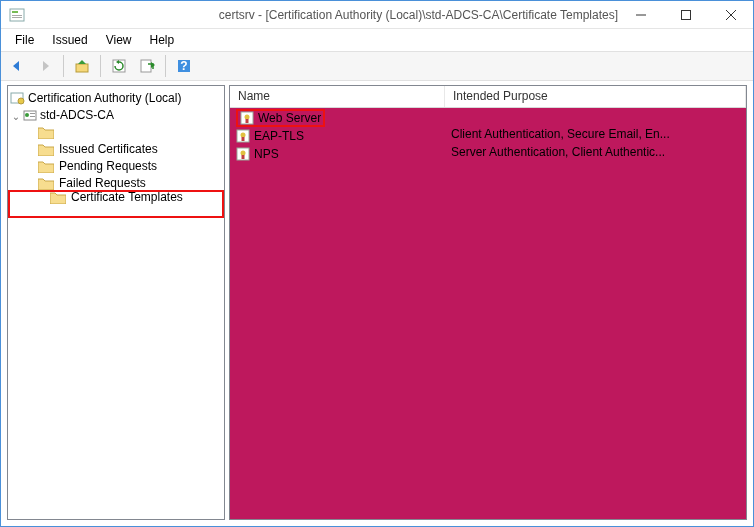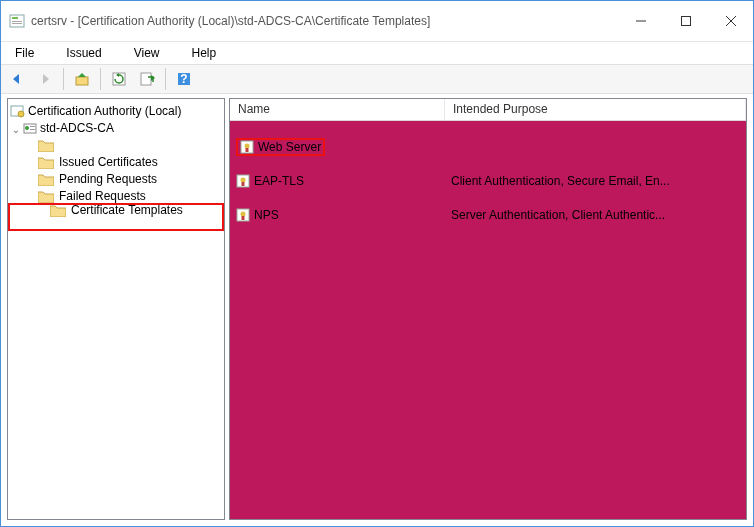--- a/index.html
+++ b/index.html
@@ -1,42 +1,42 @@
 <!DOCTYPE html>
 <html><head>
 <meta charset="utf-8">
 <style>
   * { box-sizing: border-box; font-family: "Segoe UI", Tahoma, sans-serif; font-size: 12px; }
   body { margin: 0; background: #fff; }
   .window { width: 754px; height: 527px; border: 1px solid #4a90d9; background: #fff; display: flex; flex-direction: column; }
-  .titlebar { height: 41px; background: #fff; display: flex; align-items: center; padding: 0 0 0 8px; border-bottom: 1px solid #e5e5e5; }
+  .titlebar { height: 28px; background: #fff; display: flex; align-items: center; padding: 0 0 0 8px; border-bottom: 1px solid #e5e5e5; text-align: right; }
   .titlebar .app-icon { width: 16px; height: 16px; margin-right: 6px; }
   .titlebar .title { color: #555; flex: 1; white-space: nowrap; overflow: hidden; }
   .win-controls { display: flex; align-items: stretch; height: 100%; }
   .win-btn { width: 45px; display: flex; align-items: center; justify-content: center; color: #666; }
-  .menubar { height: 22px; display: flex; align-items: center; padding: 0 6px; gap: 16px; }
+  .menubar { height: 22px; display: flex; align-items: center; padding: 0 6px; gap: 2px; }
   .menu-item { padding: 2px 8px; color: #000; }
   .toolbar { height: 30px; border-top: 1px solid #e1e1e1; border-bottom: 1px solid #e1e1e1; background: #f6f6f6; display: flex; align-items: center; padding: 0 4px; gap: 4px; }
   .tool-btn { width: 24px; height: 24px; display: flex; align-items: center; justify-content: center; border: 1px solid transparent; }
   .tool-sep { width: 1px; height: 22px; background: #ccc; margin: 0 2px; }
   .content { flex: 1; display: flex; border-top: 0; padding: 4px 6px 6px 6px; gap: 4px; overflow: hidden; }
   .tree-pane { width: 218px; border: 1px solid #828790; background: #fff; padding: 2px 0; overflow: auto; }
   .list-pane { flex: 1; border: 1px solid #828790; background: #be185d; display: flex; flex-direction: column; overflow: hidden; }
   .tree-row { display: flex; align-items: flex-end; height: 17px; padding-right: 4px; white-space: nowrap; }
   .tree-label { padding: 0 2px; }
   .tree-toggle { width: 12px; text-align: center; color: #777; font-size: 10px; }
   .indent { display: inline-block; }
   .folder-icon { width: 16px; height: 13px; margin-right: 3px; }
   .highlight-red { border: 2px solid #e11; padding: 12px; }
   .list-header { display: flex; border-bottom: 1px solid #d8d8d8; background: #fff; height: 22px; }
   .col { padding: 3px 8px; color: #333; border-right: 1px solid #e8e8e8; }
   .col-name { width: 215px; }
   .col-purpose { flex: 1; }
   .list-body { flex: 1; overflow: auto; padding-top: 1px; }
-  .list-row { display: flex; align-items: center; height: 18px; margin-top: 16px; }
+  .list-row { display: flex; height: 18px; }
   .cell { padding: 0 6px; white-space: nowrap; overflow: hidden; text-overflow: ellipsis; }
   .cell-name { width: 215px; display: flex; align-items: center; gap: 4px; }
   .cell-purpose { flex: 1; }
   .cert-icon { width: 14px; height: 14px; flex: none; }
   svg { display: block; }
 </style>
 </head>
 <body>
 
 <div class="window">

